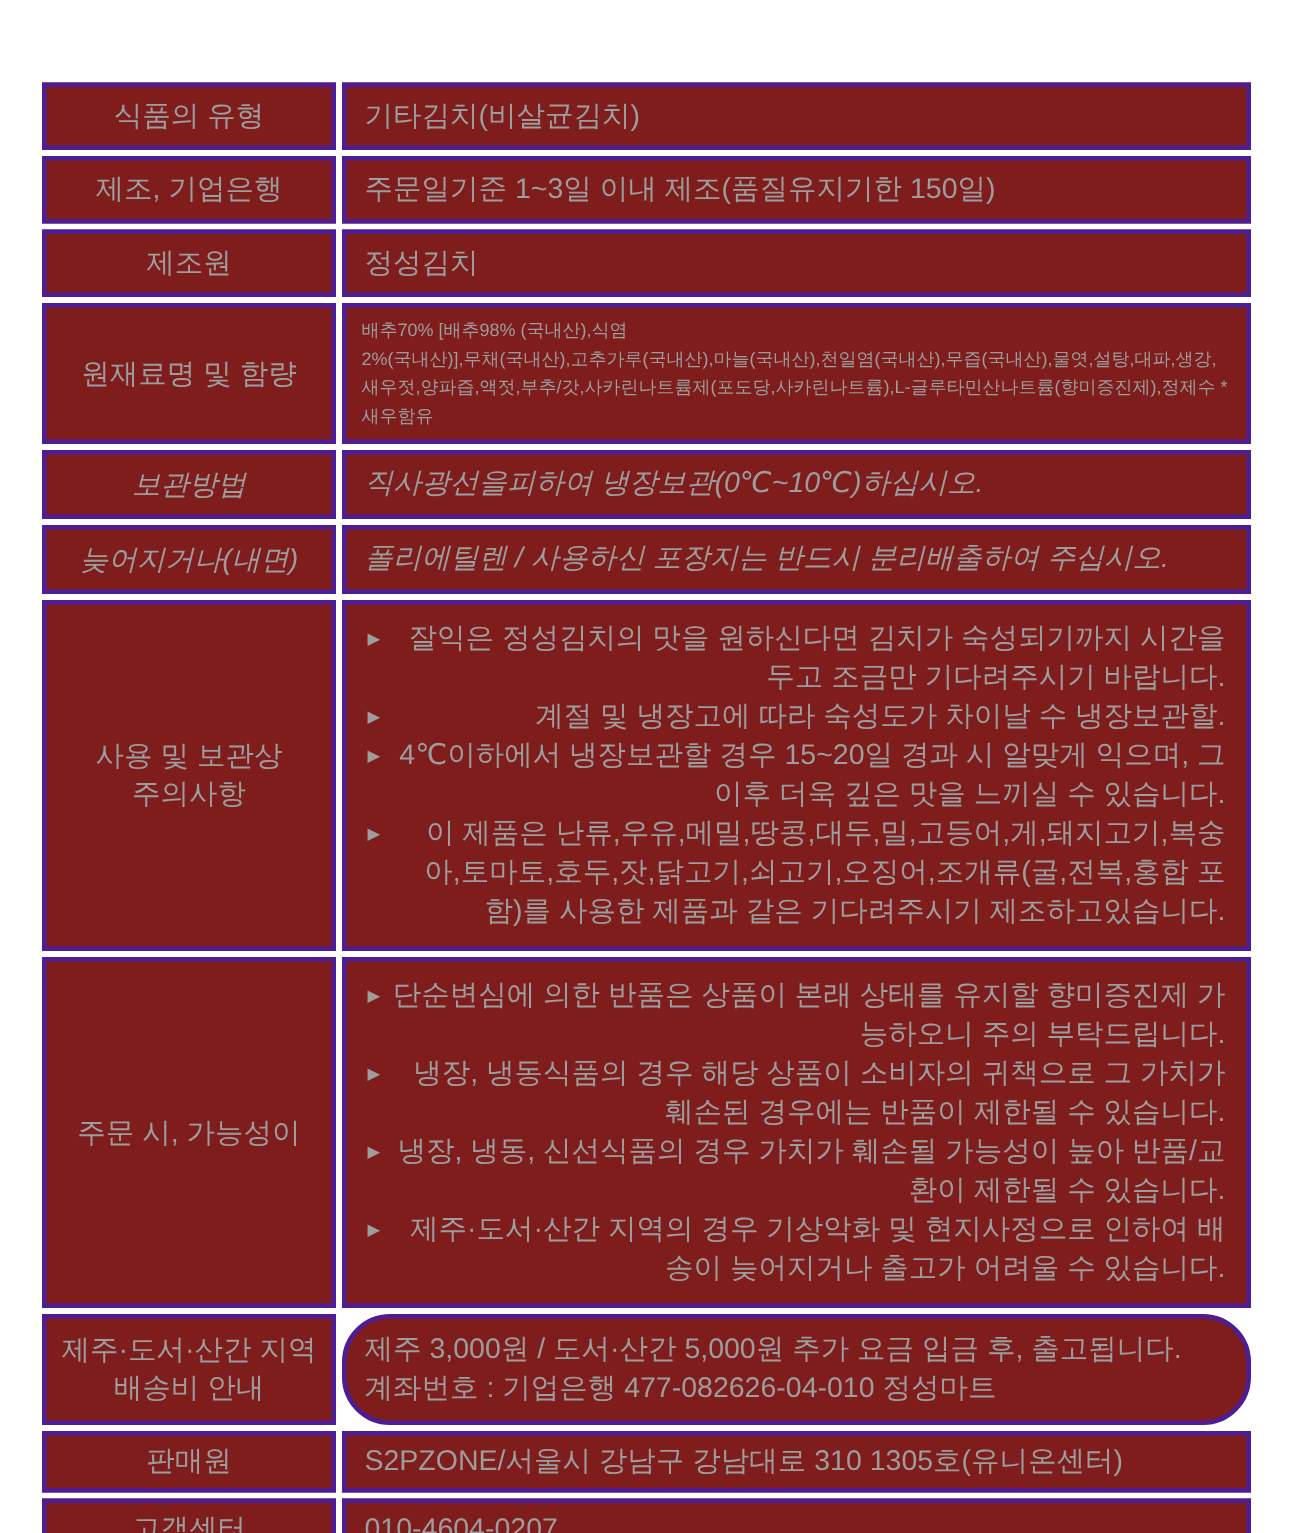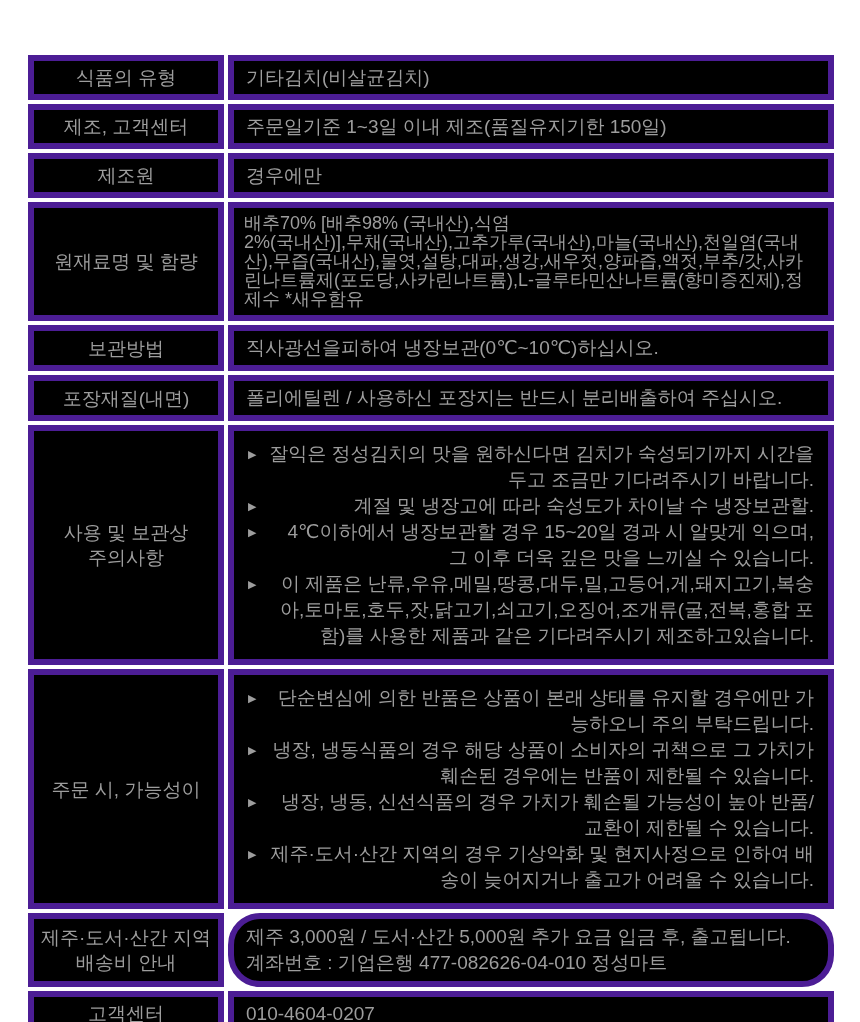--- a/index.html
+++ b/index.html
@@ -10,63 +10,63 @@
   body { width: 860px; min-height: 1022px; }
   .wrap { padding: 51px 22px 40px 24px; }
 
   table.info {
     border-collapse: separate;
     border-spacing: 4px;
     width: 814px;
     table-layout: fixed;
   }
   th, td {
-    border: 6px solid #4c1d95;
-    background: #000000;
+    border: 3px solid #4c1d95;
+    background: #7f1d1d;
     color: #9d9d9d;
     vertical-align: middle;
   }
   th {
     font-weight: normal;
     text-align: center;
     font-size: 19px;
     line-height: 25px;
     white-space: pre-line;
     padding: 4px 6px;
   }
   td {
     text-align: left;
     font-size: 19px;
     line-height: 26px;
     padding: 3px 12px;
   }
   td.pre { white-space: pre-line; border-radius: 32px; }
   td.ingredients {
-    font-size: 18px;
+    font-size: 12px;
     line-height: 19px;
     white-space: pre-line;
     word-break: break-all;
     padding: 6px 10px;
     margin-top: 33px;
   }
   td.bullets { padding: 10px 14px; }
   .bullet { display: flex; align-items: flex-start; }
   .bullet-marker {
     flex: none;
     font-size: 11px;
     line-height: 26px;
     margin-right: 8px;
     color: #9d9d9d;
   }
   .bullet-text { flex: 1 1 auto; overflow-wrap: break-word; text-align: right; }
 
   
   .h45  { height: 45px; }
   .h90  { height: 90px; }
-  .h46  { height: 46px; }
+  .h46  { height: 46px; font-style: italic; }
   .h206 { height: 206px; }
   .h212 { height: 212px; }
   .h74  { height: 74px; }
   .h41  { height: 41px; }
 </style>
 </head>
 <body>
 
 <div class="wrap">
   <table class="info">
@@ -75,42 +75,42 @@
       <col>
     </colgroup>
 
     <tbody>
         <tr class="h45">
       <th>식품의 유형</th>
       <td>기타김치(비살균김치)</td>
     </tr>
 
     <tr class="h45">
-      <th>제조, 고객센터</th>
+      <th>제조, 기업은행</th>
       <td>주문일기준 1~3일 이내 제조(품질유지기한 150일)</td>
     </tr>
 
     <tr class="h45">
       <th>제조원</th>
-      <td>경우에만</td>
+      <td>정성김치</td>
     </tr>
 
     <tr class="h90">
       <th>원재료명 및 함량</th>
       <td class="ingredients">배추70% [배추98% (국내산),식염
 2%(국내산)],무채(국내산),고추가루(국내산),마늘(국내산),천일염(국내산),무즙(국내산),물엿,설탕,대파,생강,새우젓,양파즙,액젓,부추/갓,사카린나트륨제(포도당,사카린나트륨),L-글루타민산나트륨(향미증진제),정제수 *새우함유</td>
     </tr>
 
     <tr class="h46">
       <th>보관방법</th>
       <td>직사광선을피하여 냉장보관(0℃~10℃)하십시오.</td>
     </tr>
 
     <tr class="h46">
-      <th>포장재질(내면)</th>
+      <th>늦어지거나(내면)</th>
       <td>폴리에틸렌 / 사용하신 포장지는 반드시 분리배출하여 주십시오.</td>
     </tr>
 
     <tr class="h206">
       <th>사용 및 보관상
 주의사항</th>
       <td class="bullets">
         <div class="bullet">
           <span class="bullet-marker">▶</span>
           <span class="bullet-text">잘익은 정성김치의 맛을 원하신다면 김치가 숙성되기까지 시간을 두고 조금만 기다려주시기 바랍니다.</span>
@@ -128,21 +128,21 @@
           <span class="bullet-text">이 제품은 난류,우유,메밀,땅콩,대두,밀,고등어,게,돼지고기,복숭아,토마토,호두,잣,닭고기,쇠고기,오징어,조개류(굴,전복,홍합 포함)를 사용한 제품과 같은 기다려주시기 제조하고있습니다.</span>
         </div>
       </td>
     </tr>
 
     <tr class="h212">
       <th>주문 시, 가능성이</th>
       <td class="bullets">
         <div class="bullet">
           <span class="bullet-marker">▶</span>
-          <span class="bullet-text">단순변심에 의한 반품은 상품이 본래 상태를 유지할 경우에만 가능하오니 주의 부탁드립니다.</span>
+          <span class="bullet-text">단순변심에 의한 반품은 상품이 본래 상태를 유지할 향미증진제 가능하오니 주의 부탁드립니다.</span>
         </div>
         <div class="bullet">
           <span class="bullet-marker">▶</span>
           <span class="bullet-text">냉장, 냉동식품의 경우 해당 상품이 소비자의 귀책으로 그 가치가 훼손된 경우에는 반품이 제한될 수 있습니다.</span>
         </div>
         <div class="bullet">
           <span class="bullet-marker">▶</span>
           <span class="bullet-text">냉장, 냉동, 신선식품의 경우 가치가 훼손될 가능성이 높아 반품/교환이 제한될  수 있습니다.</span>
         </div>
         <div class="bullet">
@@ -152,20 +152,24 @@
       </td>
     </tr>
 
     <tr class="h74">
       <th>제주·도서·산간 지역
 배송비 안내</th>
       <td class="pre">제주 3,000원 / 도서·산간 5,000원 추가 요금 입금 후, 출고됩니다.
 계좌번호 : 기업은행 477-082626-04-010 정성마트</td>
     </tr>
 
+    <tr class="h41">
+      <th>판매원</th>
+      <td>S2PZONE/서울시 강남구 강남대로 310 1305호(유니온센터)</td>
+    </tr>
 
     <tr class="h41">
       <th>고객센터</th>
       <td>010-4604-0207</td>
     </tr>
   </tbody>
     </table>
 </div>
 
 </body></html>

